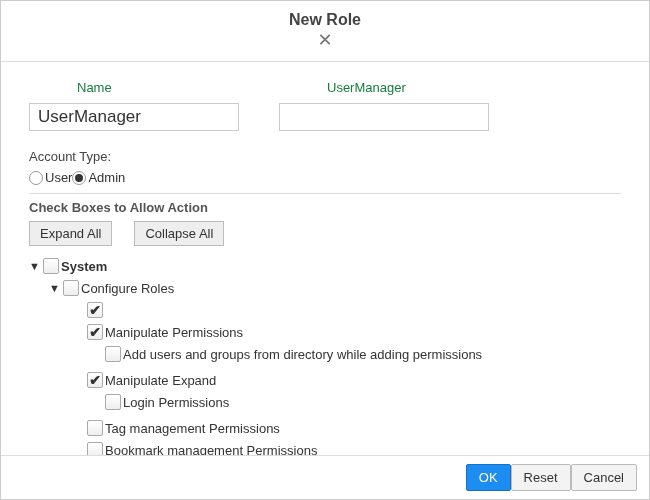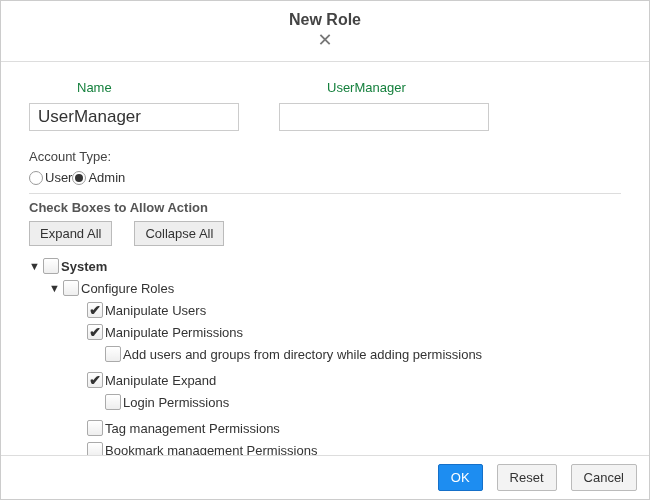--- a/index.html
+++ b/index.html
@@ -134,21 +134,21 @@
   .indent-0 { margin-left: 0px; }
   .indent-1 { margin-left: 20px; }
   .indent-2 { margin-left: 44px; }
   .indent-3 { margin-left: 62px; }
   .bold { font-weight: bold; }
   .footer {
     border-top: 1px solid #ddd;
     padding: 8px 12px;
     display: flex;
     justify-content: flex-end;
-    gap: 14px;
+    gap: 0;
     background: #fff;
   }
   .btn-primary {
     border: 1px solid #1570c9;
     background: #1d8df1;
     color: #fff;
     padding: 5px 12px;
     font-size: 13px;
     cursor: pointer;
     border-radius: 2px;
@@ -218,21 +218,20 @@
         <div class="tree-row indent-1">
           <span class="tree-toggle">▼</span>
           <span class="checkbox"></span>
           <span>Configure Roles</span>
         </div>
         <div class="tree-row indent-2">
           <span class="tree-toggle"></span>
           <span class="checkbox">
             <span class="checkmark">✔</span>
           </span>
-          <span>Manipulate Users</span>
         </div>
         <div class="tree-row indent-2">
           <span class="tree-toggle"></span>
           <span class="checkbox">
             <span class="checkmark">✔</span>
           </span>
           <span>Manipulate Permissions</span>
         </div>
         <div class="tree-row indent-3">
           <span class="tree-toggle"></span>

